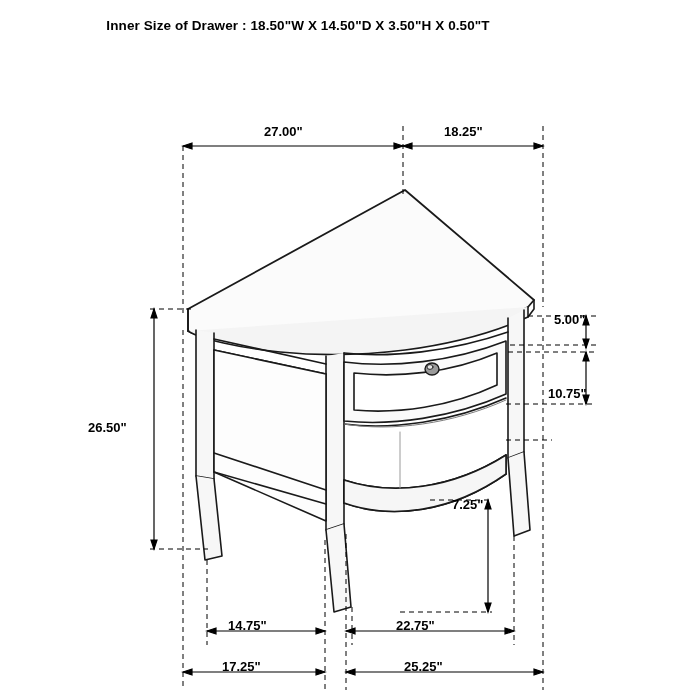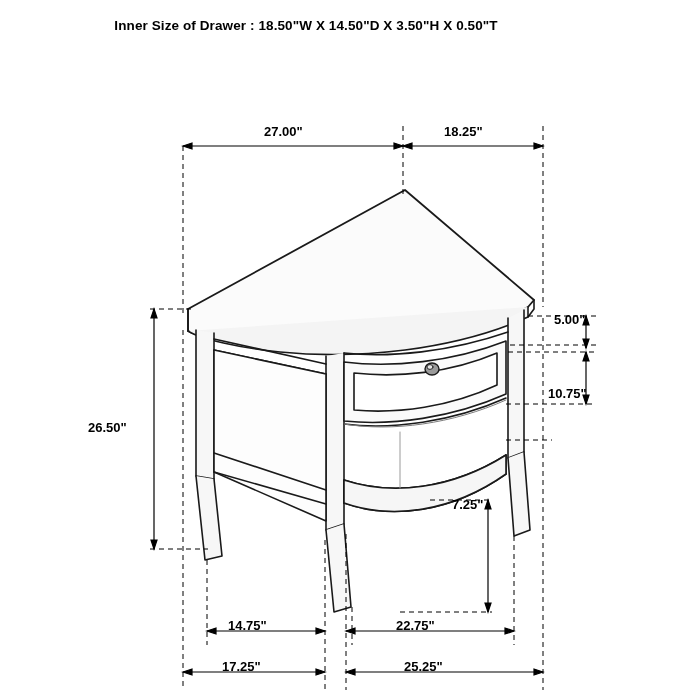--- a/index.html
+++ b/index.html
@@ -21,21 +21,20 @@
   }
   #title {
     position: absolute;
     top: 18px;
     left: 0;
     width: 596px;
     text-align: center;
     font-size: 13.5px;
     font-weight: bold;
     letter-spacing: 0.1px;
-    padding-left: 8px;
   }
   svg#drawing {
     position: absolute;
     top: 0;
     left: 0;
     width: 700px;
     height: 700px;
   }
   .dim-label {
     position: absolute;

